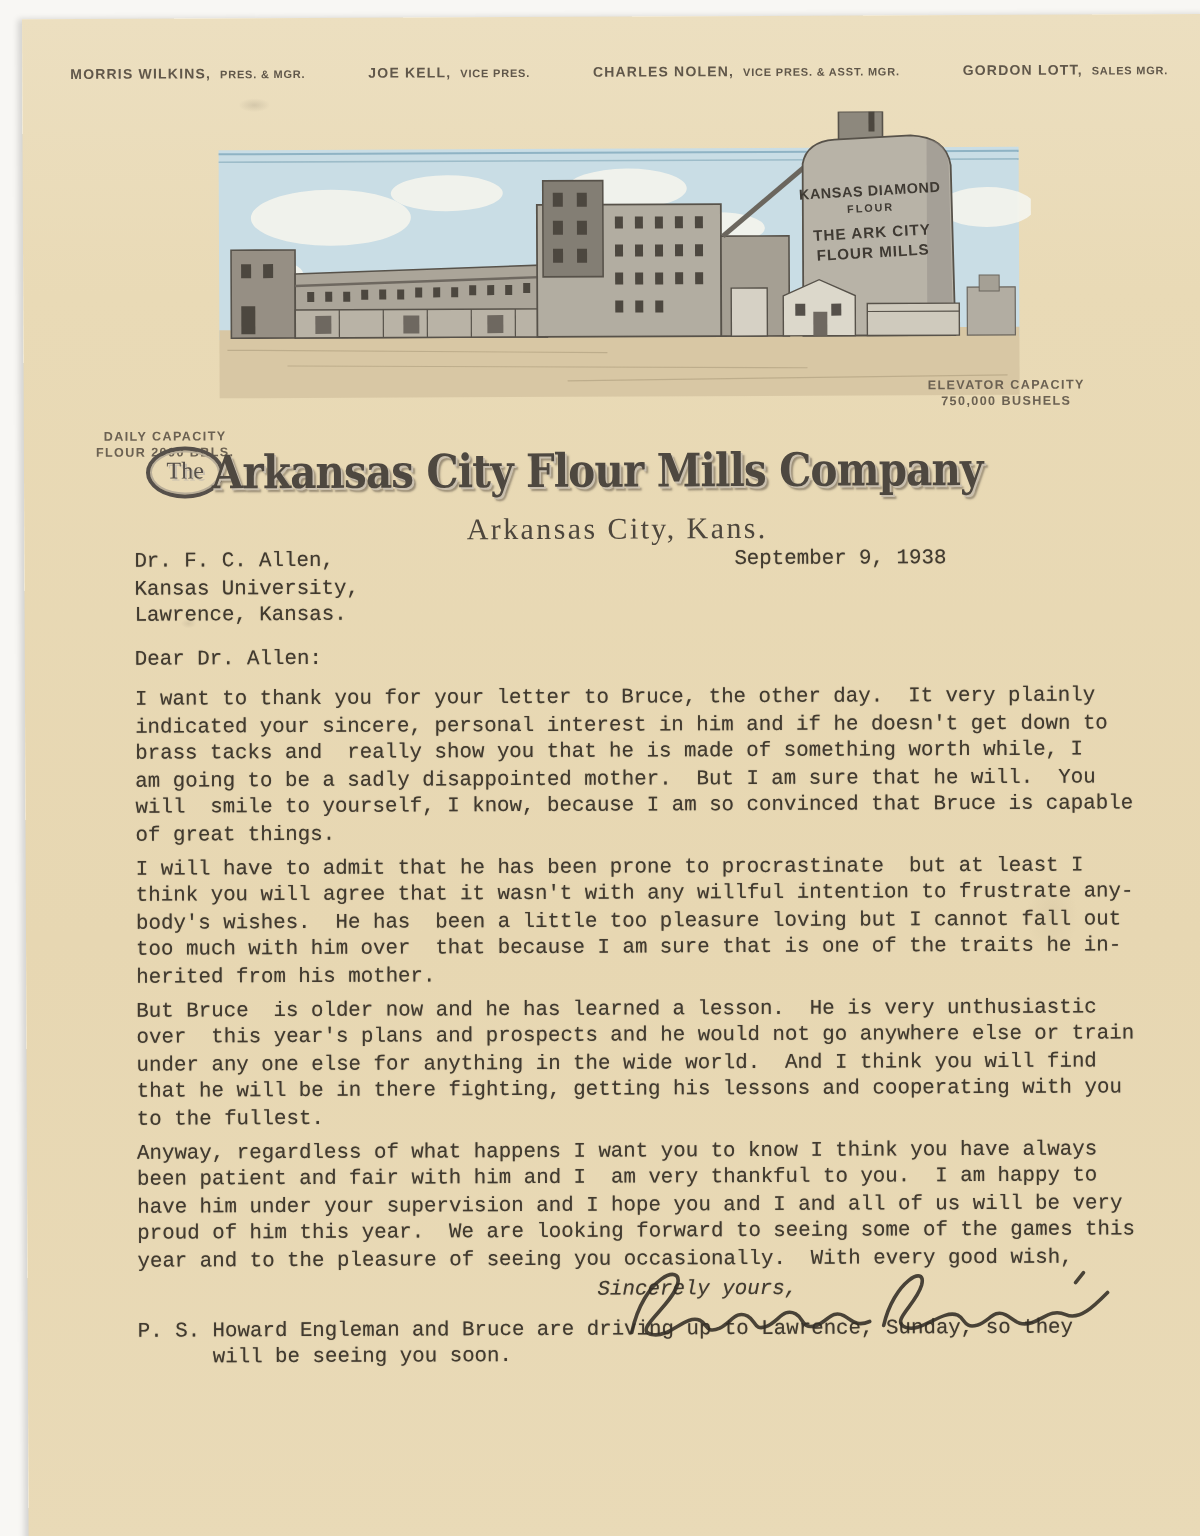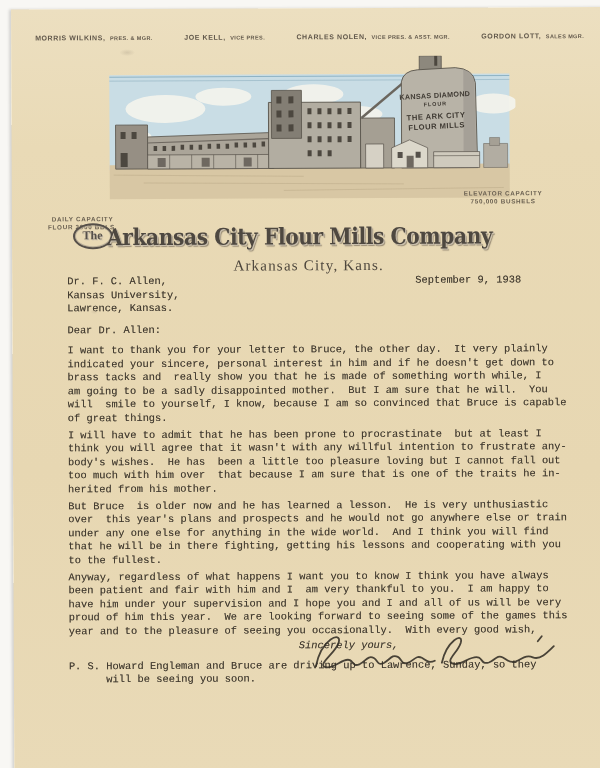--- a/index.html
+++ b/index.html
@@ -37,21 +37,21 @@
   .cap-right{left:452px;top:182px;}
   
   .title-row{
     position:absolute;left:0;right:0;top:206px;height:42px;
     display:flex;align-items:center;justify-content:center;
   }
   .the-oval{
     display:inline-block;
     border:2px solid #56504a;border-radius:50%;
     padding:3px 8px 4px;
-    font-family:"Liberation Serif",serif;font-weight:bold;font-size:12px;
+    font-family:"Liberation Serif",serif;font-weight:normal;font-size:12px;
     color:#56504a;margin-right:-6px;
     box-shadow:inset 0 0 0 1px #b9ae99;
     text-shadow:1px 1px 0 #c9bfae;
   }
   .company-name{
     font-family:"DejaVu Serif","Liberation Serif",serif;
     font-weight:bold;font-size:23px;
     color:#4e4840;
     letter-spacing:-0.5px;
     transform:scaleX(0.88);transform-origin:left center;
@@ -65,21 +65,21 @@
     font-size:15px;letter-spacing:1.2px;color:#4e473d;
   }
   
   .letter{
     position:absolute;left:55px;top:266px;width:512px;
     font-family:"Liberation Mono","DejaVu Sans Mono",monospace;
     font-size:10.4px;line-height:13.5px;color:#413a2f;
     text-shadow:0 0 0.5px rgba(65,58,47,0.55);
   }
   .pre{white-space:pre-wrap;}
-  .dateline{position:absolute;left:300px;top:0;margin-left:48px;}
+  .dateline{position:absolute;left:300px;top:0;}
   .salutation{margin-top:8px;}
   .para{margin-top:7px;}
   .para + .para{margin-top:3.5px;}
   .closing{margin-top:2px;margin-left:230px;font-style:italic;}
   .signature{position:absolute;left:233px;top:352px;width:262px;height:50px;}
   .postscript{margin-top:6px;white-space:pre-wrap;}
   
   .smudge{position:absolute;border-radius:50%;pointer-events:none;}
   .smudge-1{left:108px;top:40px;width:16px;height:7px;background:radial-gradient(ellipse,rgba(110,100,85,0.18),transparent 70%);}
   .smudge-2{left:78px;top:300px;width:8px;height:5px;background:radial-gradient(ellipse,rgba(110,100,85,0.14),transparent 70%);}

